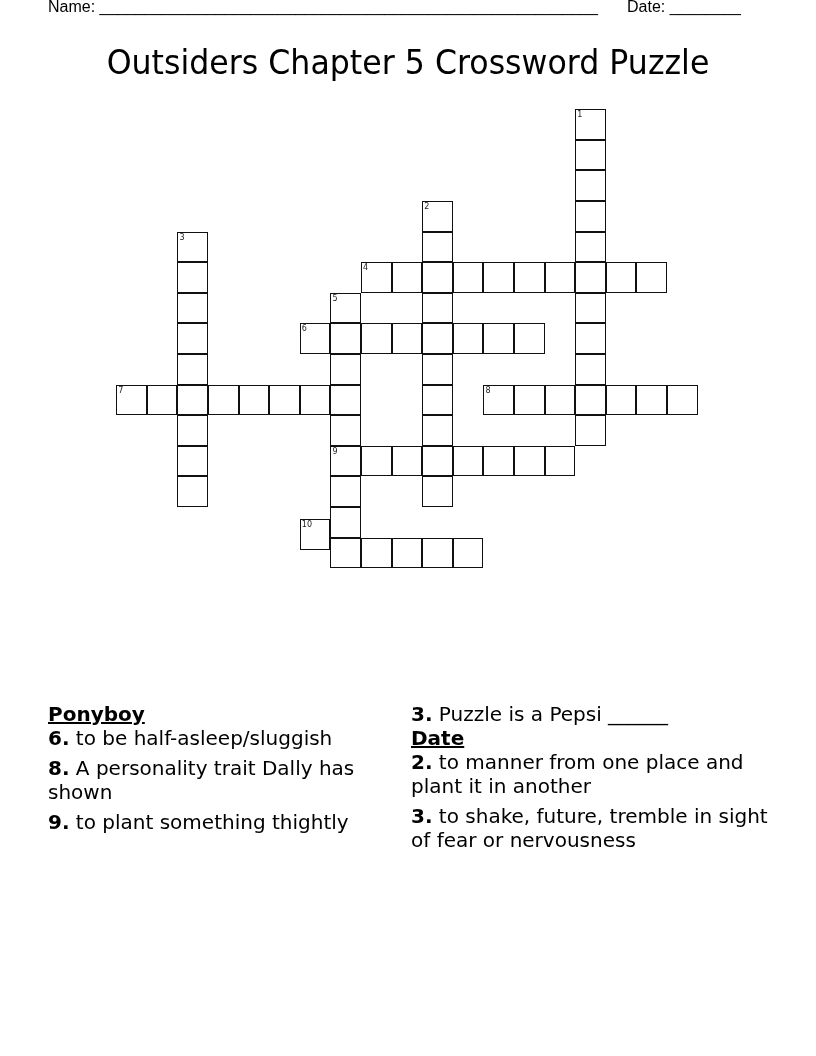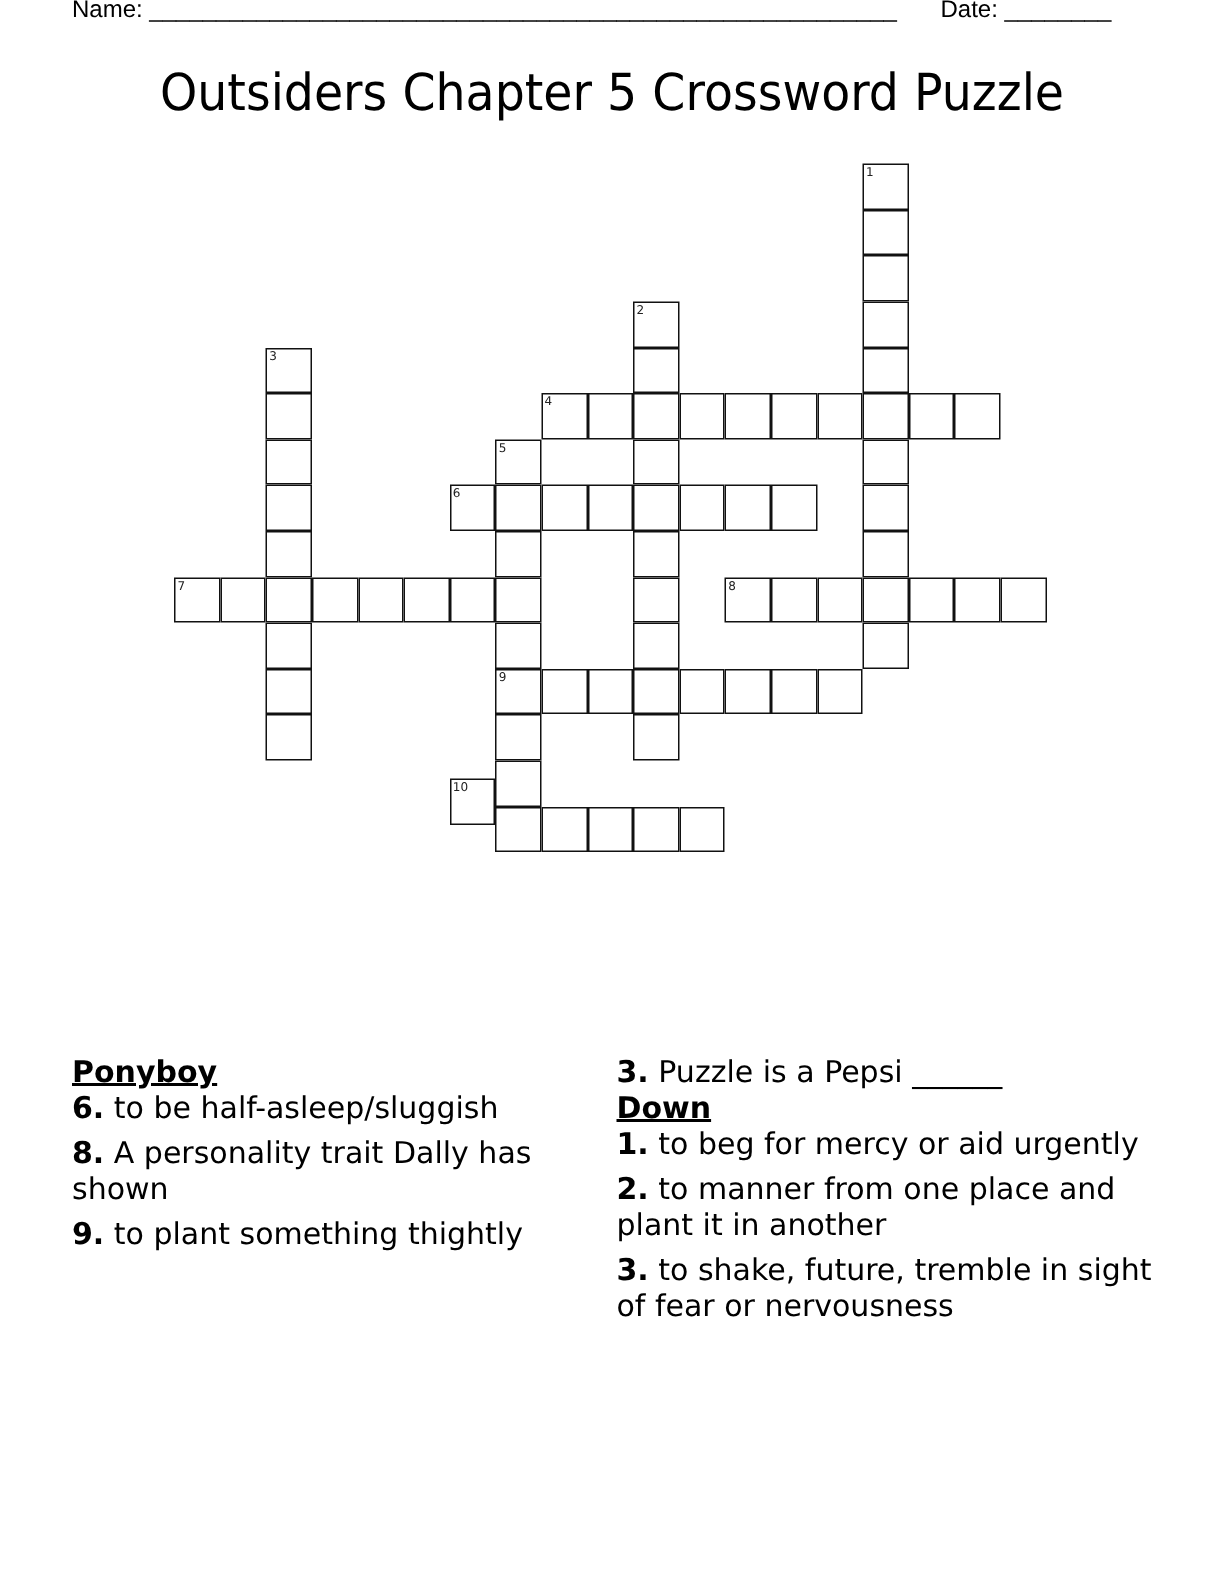--- a/index.html
+++ b/index.html
@@ -126,17 +126,16 @@
 
 <div class="clues left">
   <span class="sec">Ponyboy</span>
   <span class="clue"><b>6.</b><span> to be half-asleep/sluggish</span></span>
   <span class="clue"><b>8.</b><span> A personality trait Dally has shown</span></span>
   <span class="clue"><b>9.</b><span> to plant something thightly</span></span>
 </div>
 
 <div class="clues right">
   <span class="clue"><b>3.</b><span> Puzzle is a Pepsi ______</span></span>
-  <span class="sec" style="margin-top:-6px">Down</span>
-  <span class="clue"><b>1.</b><span> to beg for mercy or aid urgently</span></span>
+  <span class="sec" style="margin-top:-6px">Date</span>
   <span class="clue"><b>2.</b><span> to manner from one place and plant it in another</span></span>
   <span class="clue"><b>3.</b><span> to shake, future, tremble in sight of fear or nervousness</span></span>
 </div>
 
 </body></html>

